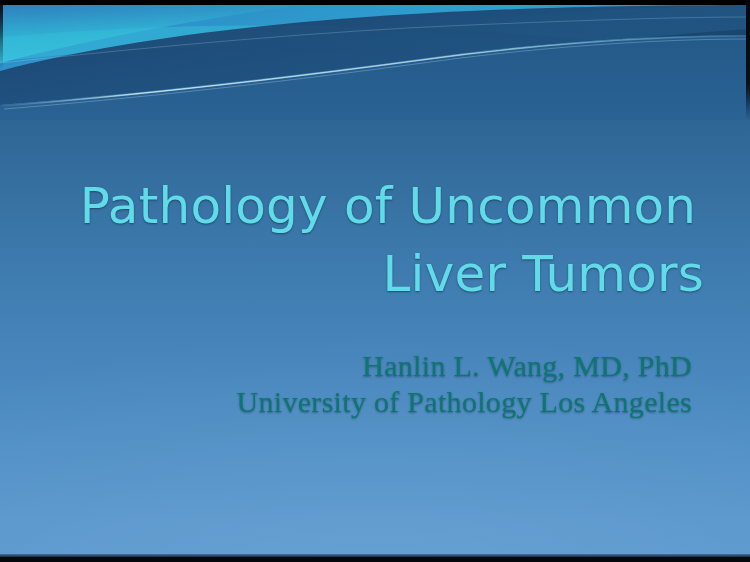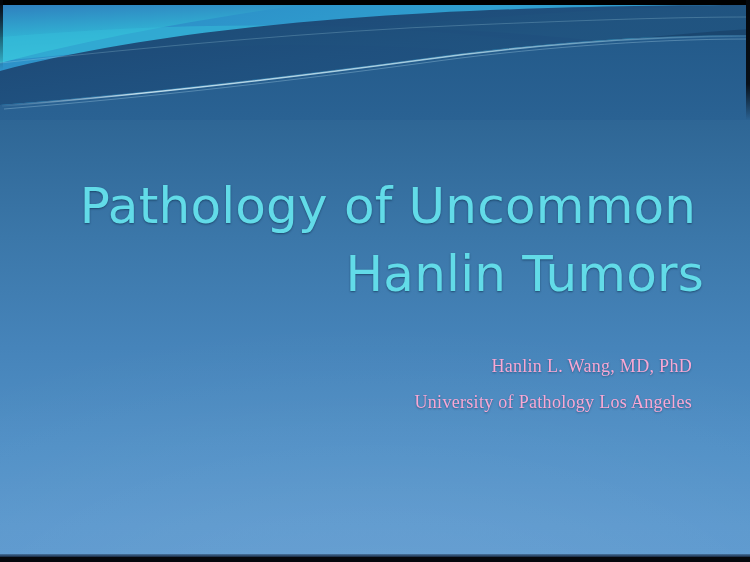--- a/index.html
+++ b/index.html
@@ -128,23 +128,23 @@
   }
 
   .subtitle-block {
     position: absolute;
     left: 60px;
     top: 348px;
     width: 632px;
     text-align: right;
   }
   .subtitle-line {
-    color: #f9a8d4;
+    color: #0f766e;
     font-family: "Liberation Serif", "DejaVu Serif", serif;
-    font-size: 18px;
+    font-size: 30px;
     font-weight: 400;
     line-height: 36px;
     letter-spacing: 0.3px;
     text-shadow: 0 1px 2px rgba(10,40,70,0.45);
     white-space: nowrap;
   }
 </style>
 </head>
 <body>
 
@@ -222,21 +222,21 @@
   <div class="bar-top"></div>
   <div class="bar-left"></div>
   <div class="bar-right"></div>
   <div class="bar-bottom-soft"></div>
   <div class="bar-bottom"></div>
 
   <div class="content">
 
     <div class="title-block">
       <div class="title-line first">Pathology of Uncommon</div>
-      <div class="title-line second">Hanlin Tumors</div>
+      <div class="title-line second">Liver Tumors</div>
     </div>
 
     <div class="subtitle-block">
       <div class="subtitle-line">Hanlin L. Wang, MD, PhD</div>
       <div class="subtitle-line">University of Pathology Los Angeles</div>
     </div>
 
   </div>
 
 </div>

